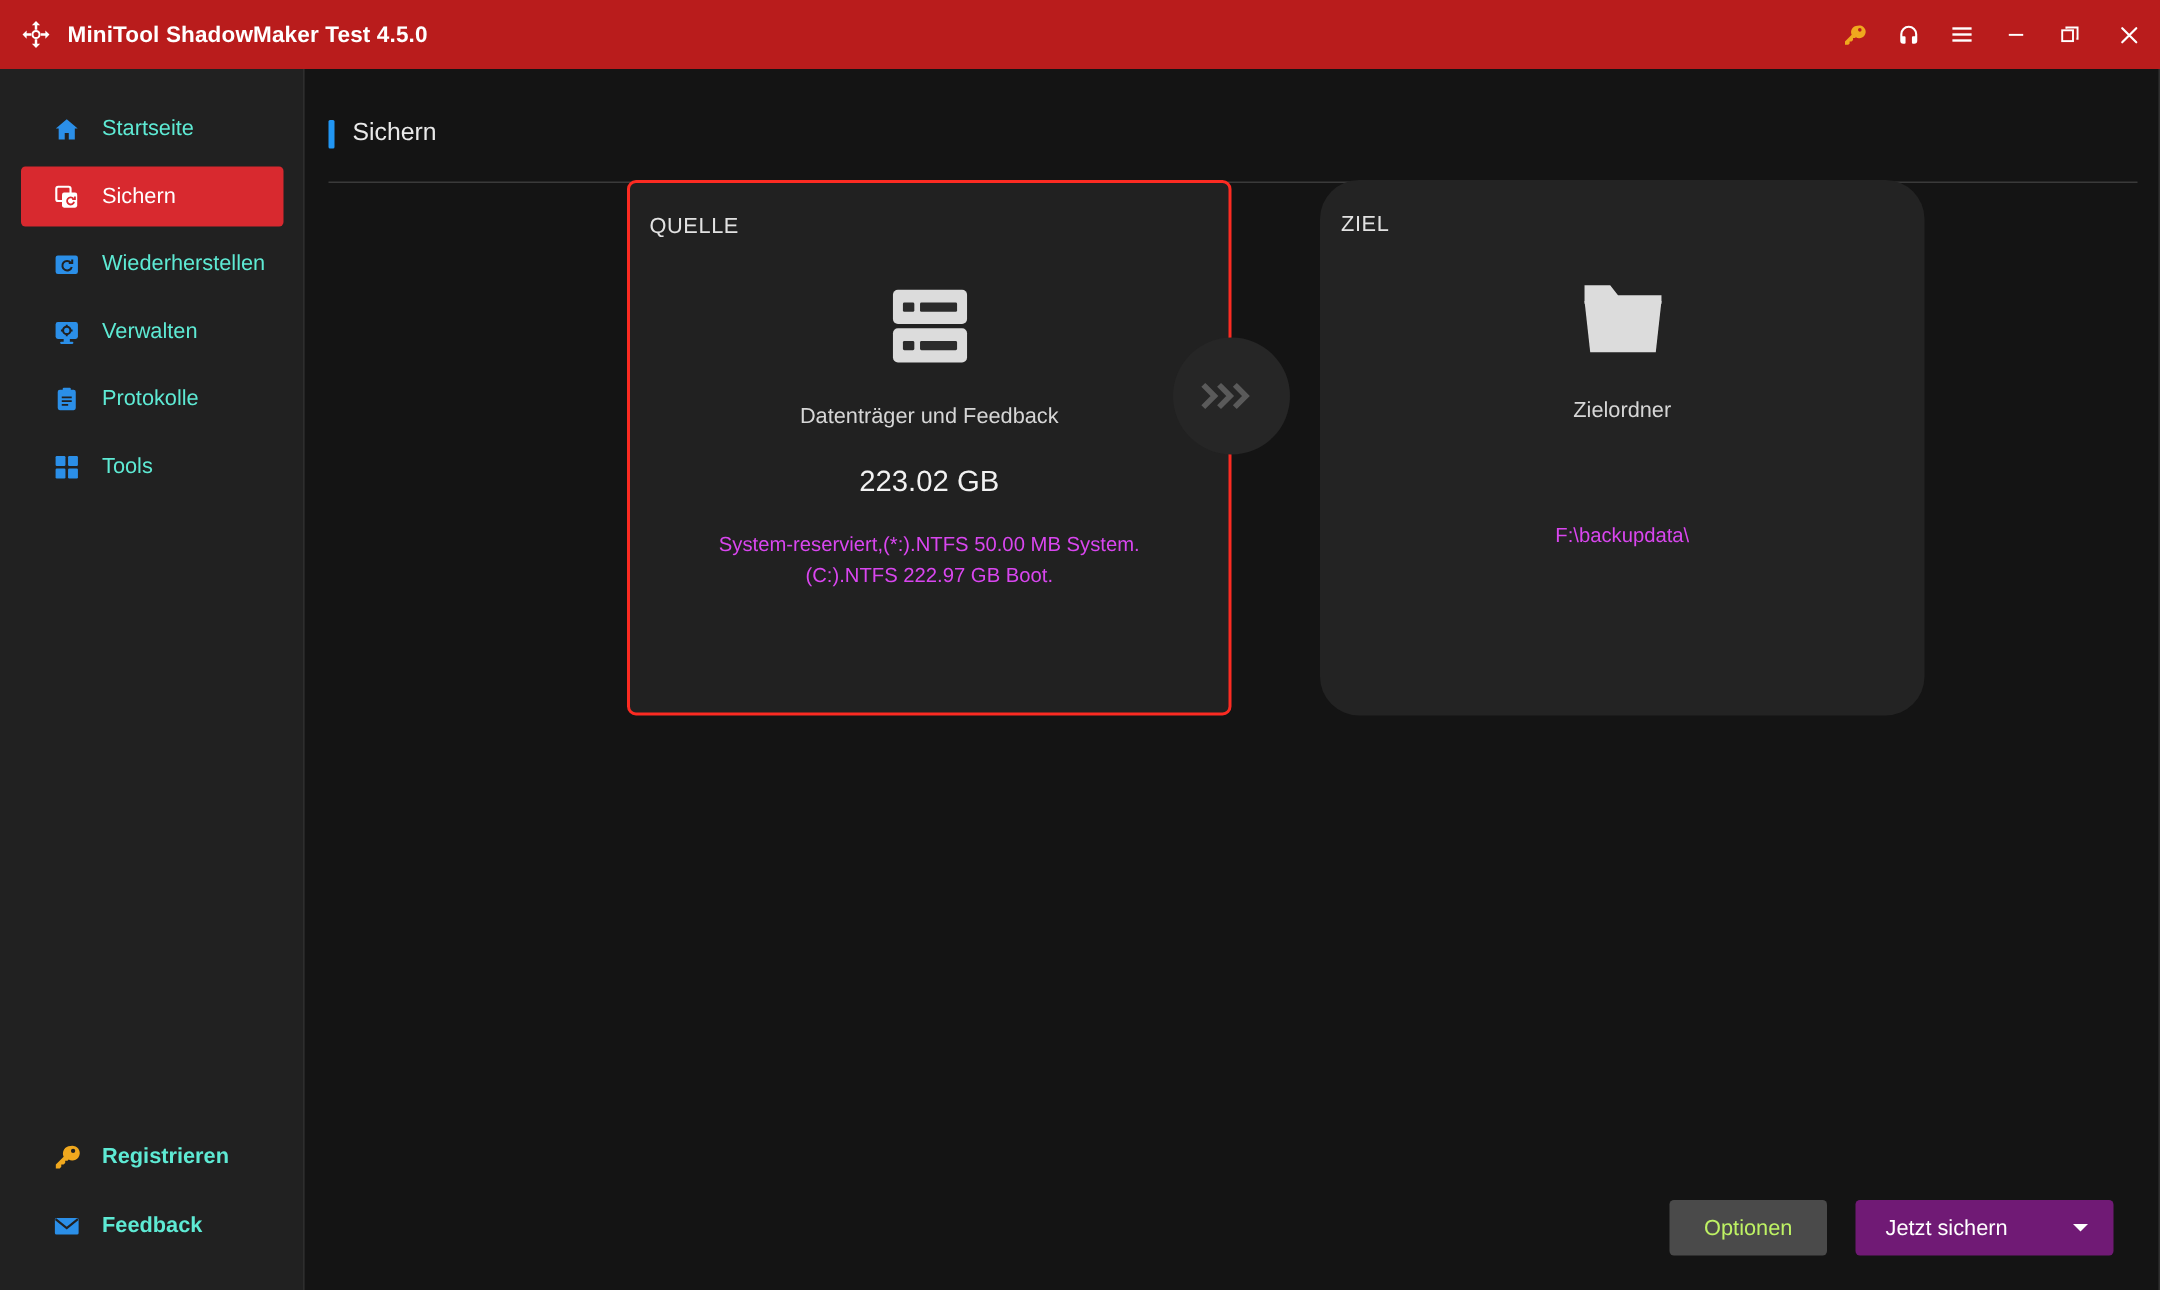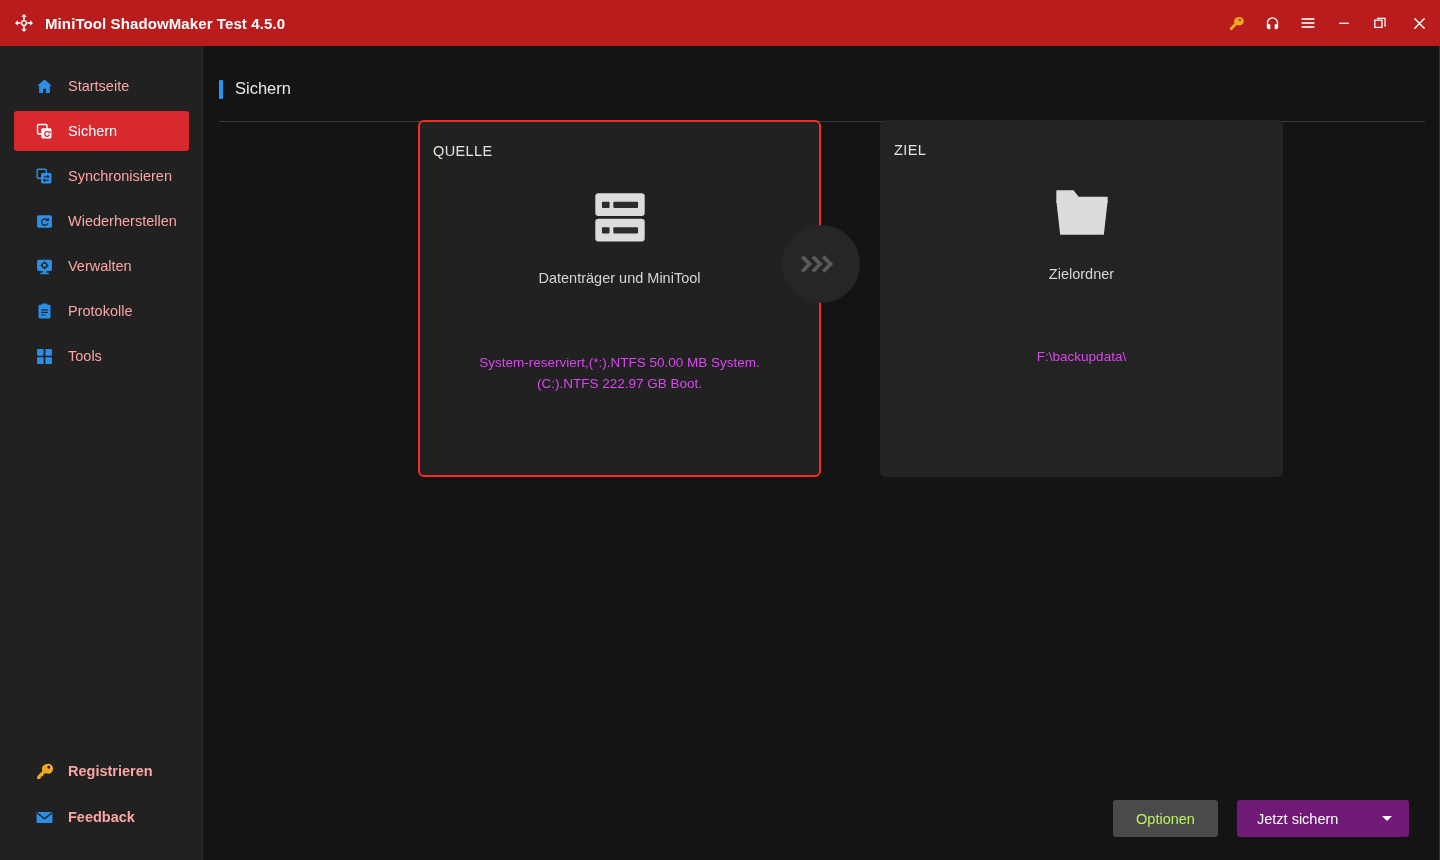--- a/index.html
+++ b/index.html
@@ -39,21 +39,21 @@
     background: #212121;
     border-right: 1px solid #2e2e2e;
   }
   #nav-main { position: absolute; left: 0; top: 20px; width: 203px; }
   .nav-item {
     display: flex; align-items: center; gap: 14px;
     height: 40px; margin: 0 14px 5px 14px; padding-left: 21px;
     border-radius: 3px; cursor: pointer;
   }
   .nav-item .nav-ico { width: 19px; height: 19px; display: flex; align-items: center; justify-content: center; flex: 0 0 19px; }
-  .nav-item .nav-label { font-size: 14.5px; color: #fca5a5; white-space: nowrap; }
+  .nav-item .nav-label { font-size: 14.5px; color: #5eead4; white-space: nowrap; }
   .nav-item.active { background: #d8292f; }
   .nav-item.active .nav-label { color: #ffffff; }
 
   #nav-bottom { position: absolute; left: 0; bottom: 17px; width: 203px; font-weight: bold; }
   #nav-bottom .nav-item { margin-bottom: 6px; }
 
   
   #main {
     position: absolute; left: 204px; top: 46px; width: 1236px; height: 814px;
     background: #141414;
@@ -70,21 +70,21 @@
   #page-title { font-size: 16.5px; color: #e9e9e9; margin-left: 12px; line-height: 20px; }
 
   
   #card-row { position: absolute; left: 0; top: 74px; width: 1236px; height: 400px; }
 
   .card {
     position: absolute; top: 0; width: 403px; height: 357px;
     background: #232323; border-radius: 6px;
   }
   #card-source { left: 214px; border: 2px solid #fc2b22; background: #212121; }
-  #card-target { left: 676px; }
+  #card-target { left: 676px; border-radius: 26px; }
 
   .card-kicker {
     position: absolute; left: 14px; top: 22px;
     font-size: 14.5px; color: #e2e2e2; letter-spacing: .4px;
   }
   #card-source .card-kicker { left: 13px; top: 21px; }
 
   .card-icon-wrap {
     position: absolute; left: 0; top: 55px; width: 100%;
     display: flex; justify-content: center;
@@ -211,31 +211,20 @@
         <svg width="19" height="19" viewBox="0 0 24 24">
           <rect x="3.2" y="3.2" width="12" height="12" rx="1.6" fill="none" stroke="#ffffff" stroke-width="1.8"></rect>
           <rect x="8" y="8" width="12.8" height="12.8" rx="1.8" fill="#ffffff"></rect>
           <path d="M17.6 13.2a3 3 0 10.6 2.6" fill="none" stroke="#d8292f" stroke-width="1.5"></path>
           <path d="M18.9 11.3v2.3h-2.3" fill="none" stroke="#d8292f" stroke-width="1.5"></path>
         </svg>
       </span>
       <span class="nav-label">Sichern</span>
     </div>
 
-    <div class="nav-item">
-      <span class="nav-ico">
-        <svg width="19" height="19" viewBox="0 0 24 24">
-          <rect x="2.8" y="2.8" width="11.5" height="11.5" rx="1.5" fill="none" stroke="#2b8fe8" stroke-width="1.8"></rect>
-          <rect x="7.6" y="7.6" width="13.2" height="13.2" rx="1.8" fill="#2b8fe8"></rect>
-          <path d="M11 12.3h6.5M15.4 10.4l2.1 1.9-2.1 1.9" stroke="#212121" stroke-width="1.3" fill="none"></path>
-          <path d="M17.4 16.6h-6.5M13 14.7l-2.1 1.9 2.1 1.9" stroke="#212121" stroke-width="1.3" fill="none"></path>
-        </svg>
-      </span>
-      <span class="nav-label">Synchronisieren</span>
-    </div>
 
     <div class="nav-item">
       <span class="nav-ico">
         <svg width="19" height="19" viewBox="0 0 24 24">
           <rect x="2.6" y="4.2" width="18.8" height="15.6" rx="2" fill="#2b8fe8"></rect>
           <path d="M15.4 10.2a4 4 0 10.8 3.6" fill="none" stroke="#212121" stroke-width="1.7"></path>
           <path d="M16.6 7.6v2.9h-2.9" fill="none" stroke="#212121" stroke-width="1.7"></path>
         </svg>
       </span>
       <span class="nav-label">Wiederherstellen</span>
@@ -315,21 +304,22 @@
       <div class="card-icon-wrap">
         <svg width="76" height="76" viewBox="0 0 80 80">
           <rect x="14" y="17" width="52" height="24" rx="3.5" fill="#dcdcdc"></rect>
           <rect x="21" y="26" width="8" height="6.5" rx="1" fill="#2b2b2b"></rect>
           <rect x="33" y="26" width="26" height="6.5" rx="1" fill="#2b2b2b"></rect>
           <rect x="14" y="44" width="52" height="24" rx="3.5" fill="#dcdcdc"></rect>
           <rect x="21" y="53" width="8" height="6.5" rx="1" fill="#2b2b2b"></rect>
           <rect x="33" y="53" width="26" height="6.5" rx="1" fill="#2b2b2b"></rect>
         </svg>
       </div>
-      <div class="card-sub" id="src-sub">Datenträger und MiniTool</div>
+      <div class="card-sub" id="src-sub">Datenträger und Feedback</div>
+      <div class="card-big" id="src-big">223.02 GB</div>
       <div class="card-detail" id="src-det">System-reserviert,(*:).NTFS 50.00 MB System.<br>(C:).NTFS 222.97 GB Boot.</div>
     </div>
 
     <div id="arrow-circle">
       <svg width="42" height="22" viewBox="0 0 48 24">
         <path d="M4 5l7 7-7 7" fill="none" stroke="#5a5a5a" stroke-width="4.2" stroke-linecap="square"></path>
         <path d="M16 5l7 7-7 7" fill="none" stroke="#5a5a5a" stroke-width="4.2" stroke-linecap="square"></path>
         <path d="M28 5l7 7-7 7" fill="none" stroke="#5a5a5a" stroke-width="4.2" stroke-linecap="square"></path>
       </svg>
     </div>

